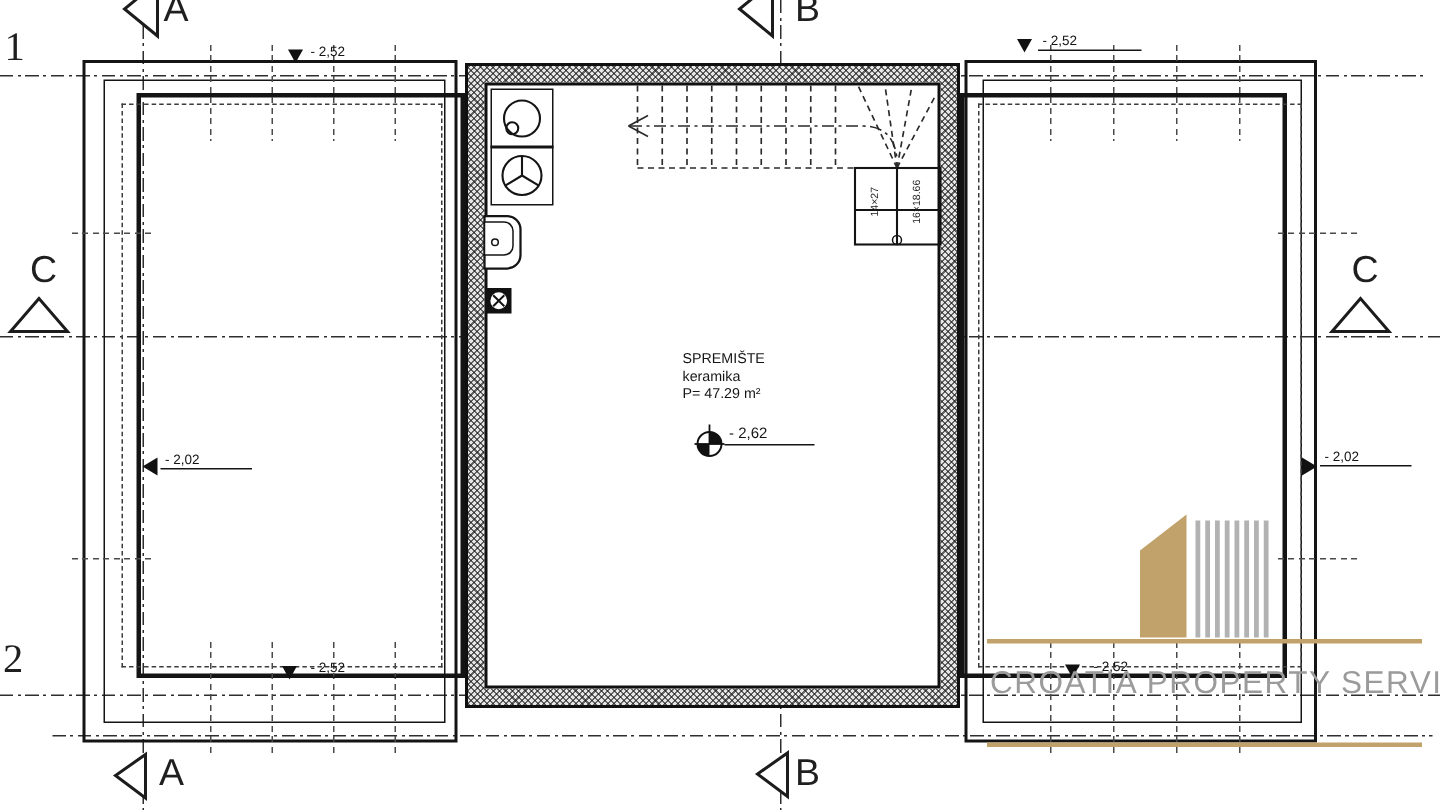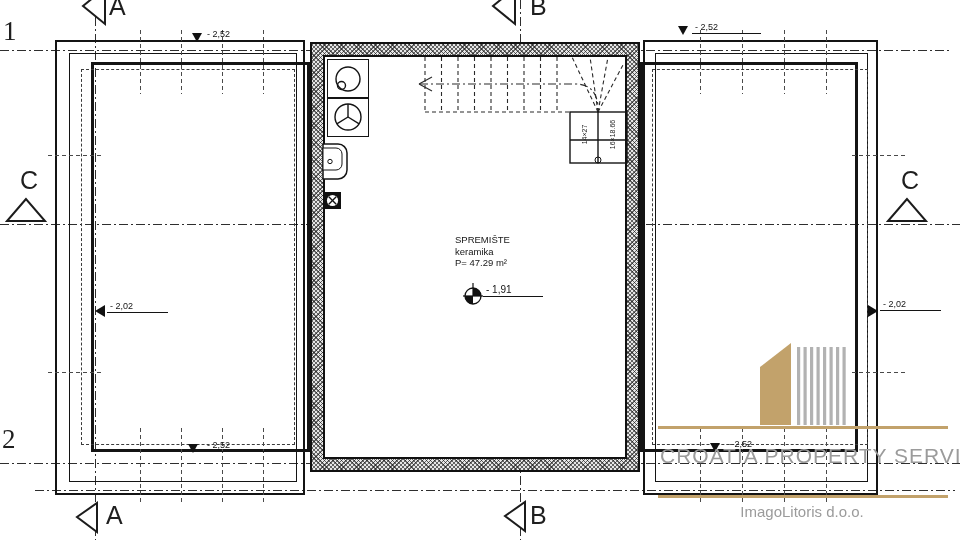--- a/index.html
+++ b/index.html
@@ -191,23 +191,22 @@
     <div>keramika</div>
     <div>P= 47.29 m²</div>
   </div>
 
   <div class="abs lvl" style="left:204px;top:29px;width:66px;">- 2,52</div>
   <div class="abs lvl" style="left:692px;top:22px;width:66px;">- 2,52</div>
   <div class="abs lvl" style="left:204px;top:440px;width:64px;">- 2,52</div>
   <div class="abs lvl" style="left:726px;top:439px;width:64px;">- 2,52</div>
   <div class="abs lvl" style="left:107px;top:301px;width:58px;">- 2,02</div>
   <div class="abs lvl" style="left:880px;top:299px;width:58px;">- 2,02</div>
-  <div class="abs lvl" style="left:483px;top:285px;width:57px;font-size:10px;">- 1,91</div>
+  <div class="abs lvl" style="left:483px;top:285px;width:57px;font-size:10px;">- 2,62</div>
 
   <div class="abs stxt" style="left:564px;top:131px;width:40px;">14×27</div>
   <div class="abs stxt" style="left:588px;top:131px;width:48px;">16×18.66</div>
 
   <div class="abs rule" style="left:658px;top:426px;width:290px;height:3px;"></div>
   <div class="abs brand" style="left:660px;top:444px;width:288px;">CROATIA PROPERTY SERVICE</div>
   <div class="abs rule" style="left:658px;top:495px;width:290px;height:3px;"></div>
-  <div class="abs studio" style="left:722px;top:503px;width:160px;">ImagoLitoris d.o.o.</div>
 
 </div>
 
 </body></html>

